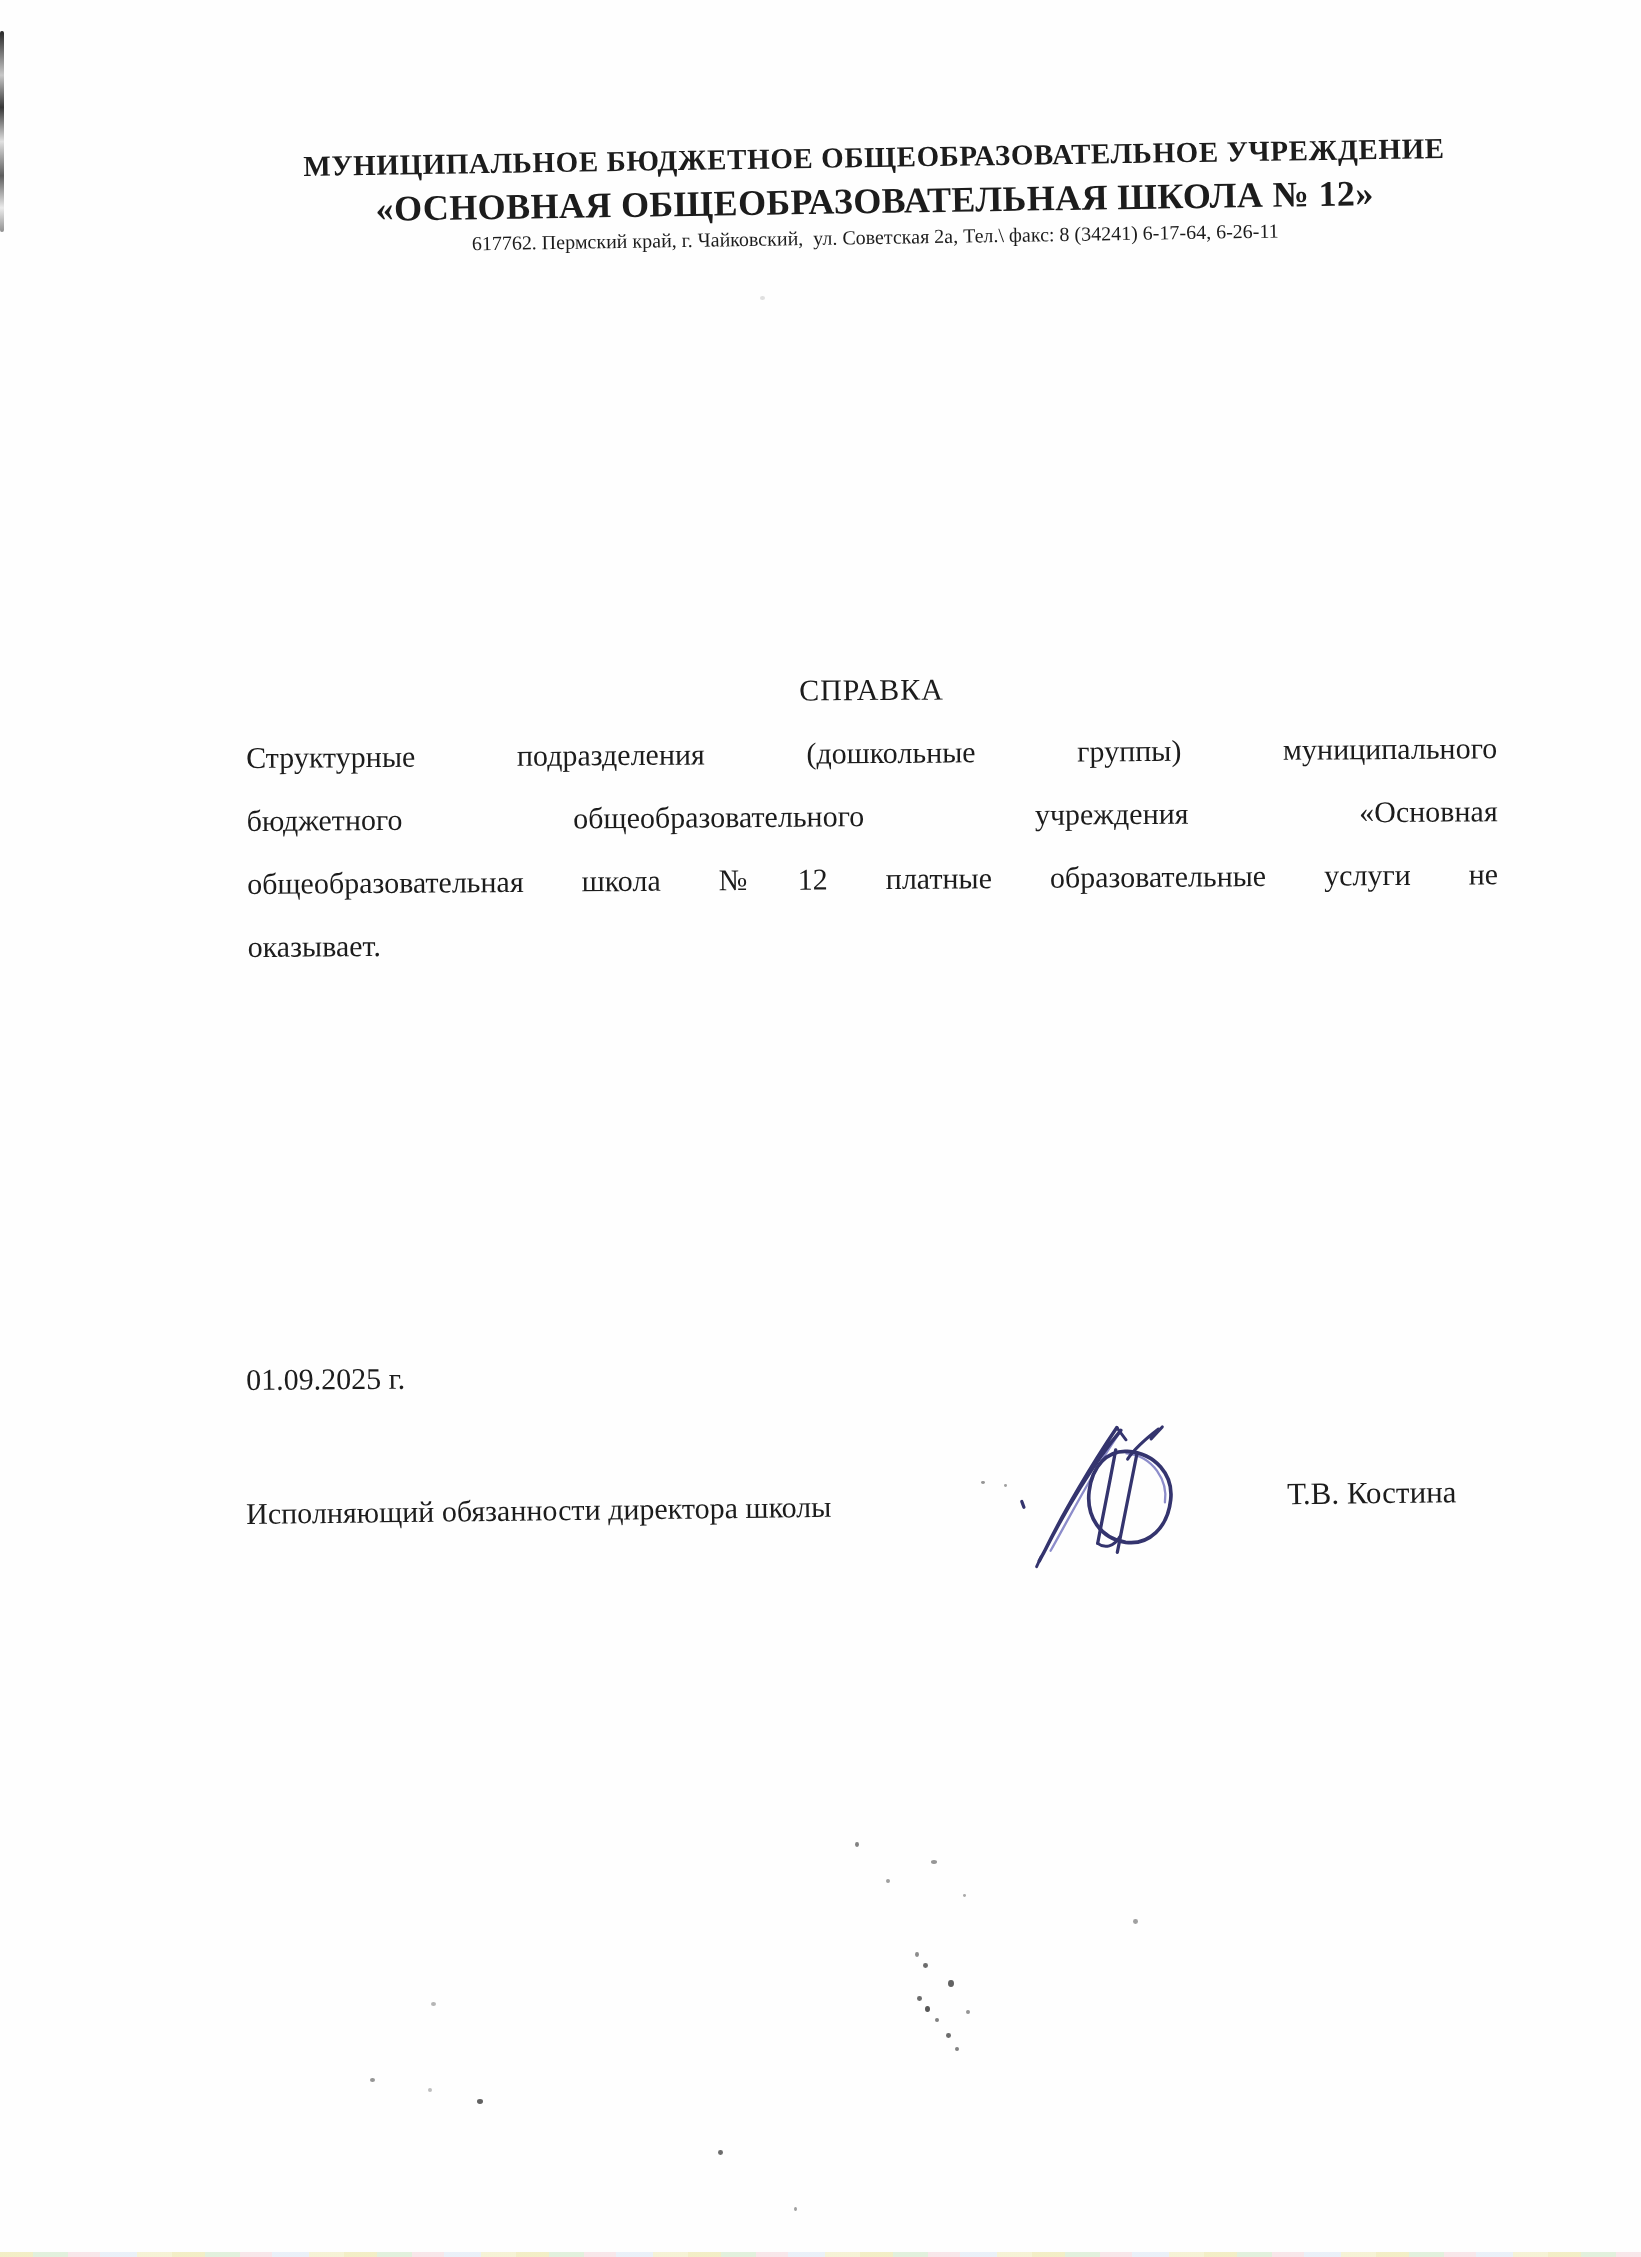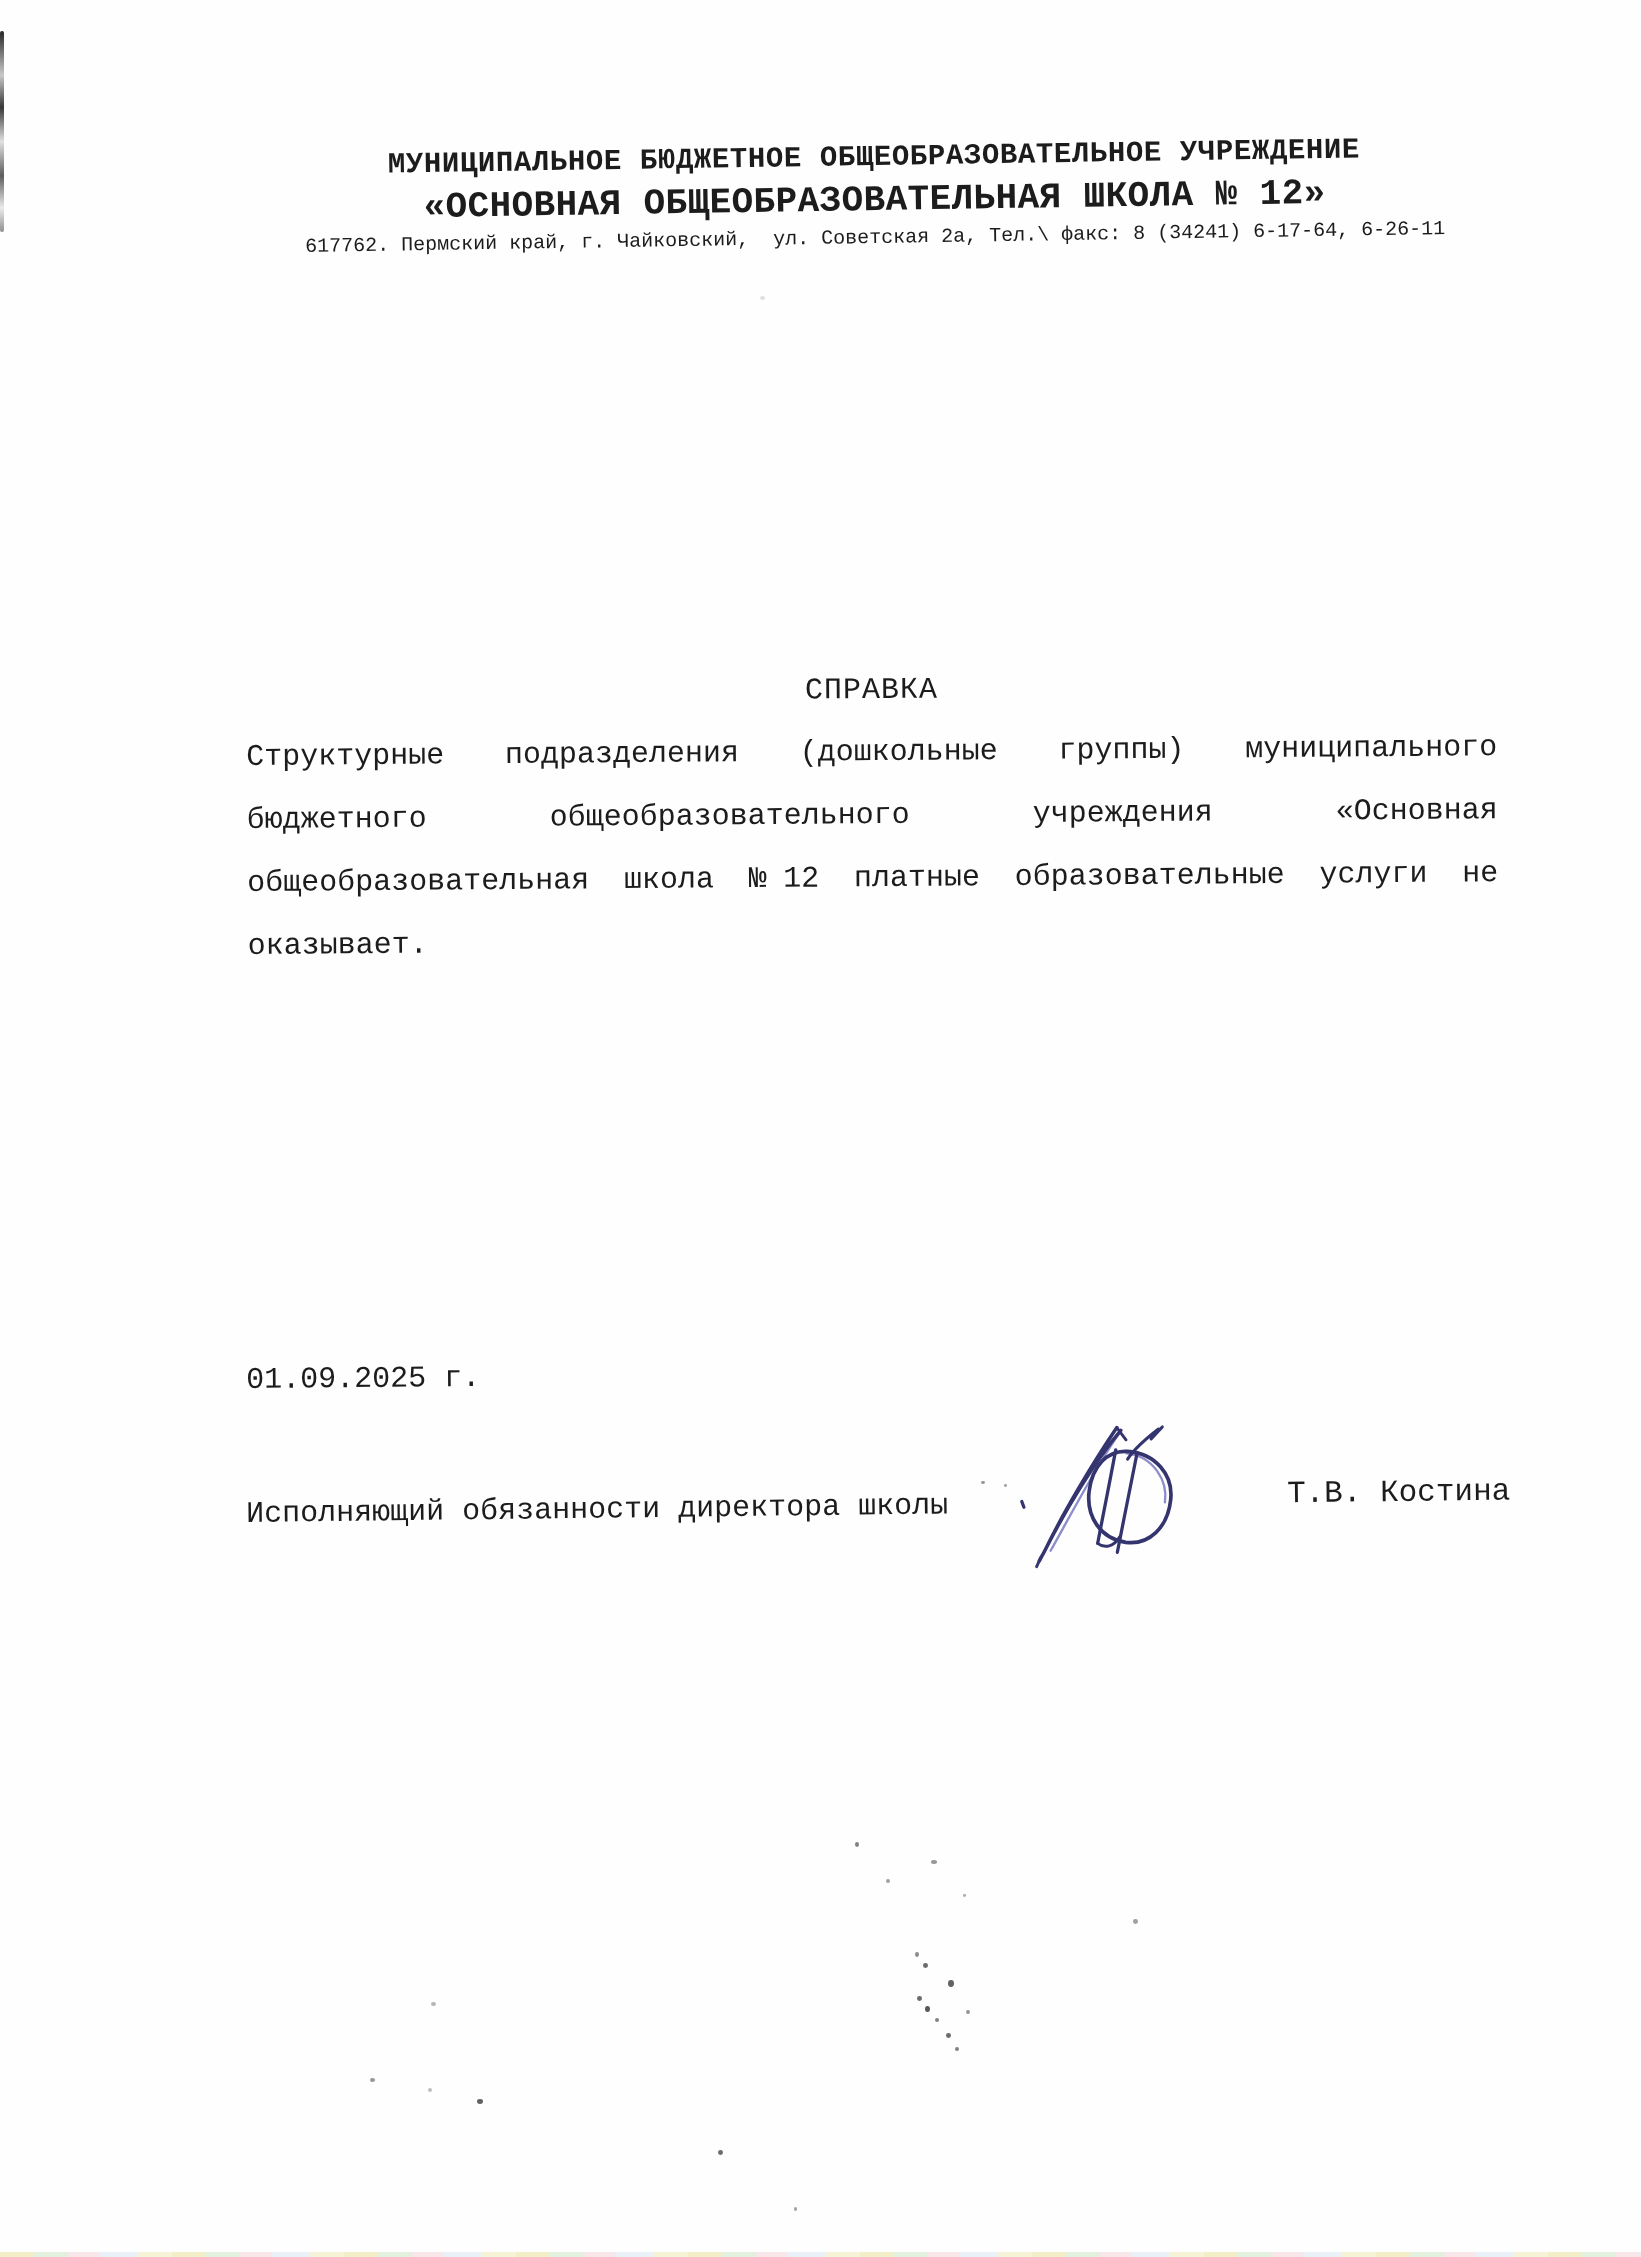--- a/index.html
+++ b/index.html
@@ -1,21 +1,21 @@
 <!DOCTYPE html>
 <html><head>
 <meta charset="utf-8">
 <style>
   html,body{margin:0;padding:0;background:#ffffff;}
   .page{
     position:relative;
     width:1641px;height:2257px;
     background:#fefefe;
     overflow:hidden;
-    font-family:Liberation Mono, monospace;
+    font-family:Liberation Serif, serif;
     color:#1c1c1c;
   }
   .doc-column{position:absolute;left:246px;top:0;width:1251px;}
   .header{position:absolute;left:0;top:0;width:100%;text-align:center;transform:rotate(-0.9deg);transform-origin:50% 50%;}
   .header-line1{position:absolute;left:0;top:141px;width:100%;font-weight:bold;font-size:29px;letter-spacing:0.6px;white-space:nowrap;}
   .header-line2{position:absolute;left:0;top:180px;width:100%;font-weight:bold;font-size:36px;letter-spacing:0.4px;white-space:nowrap;}
   .header-line3{position:absolute;left:0;top:226px;width:100%;font-size:20px;white-space:pre;}
   .doc-title{position:absolute;left:0;top:673px;width:100%;text-align:center;font-size:30px;letter-spacing:1px;transform:rotate(-0.4deg);}
   .body-para{position:absolute;left:0;top:738px;width:100%;font-size:30px;transform:rotate(-0.45deg);transform-origin:0 0;}
   .body-line{height:63px;line-height:39px;text-align:justify;text-align-last:justify;white-space:normal;}

